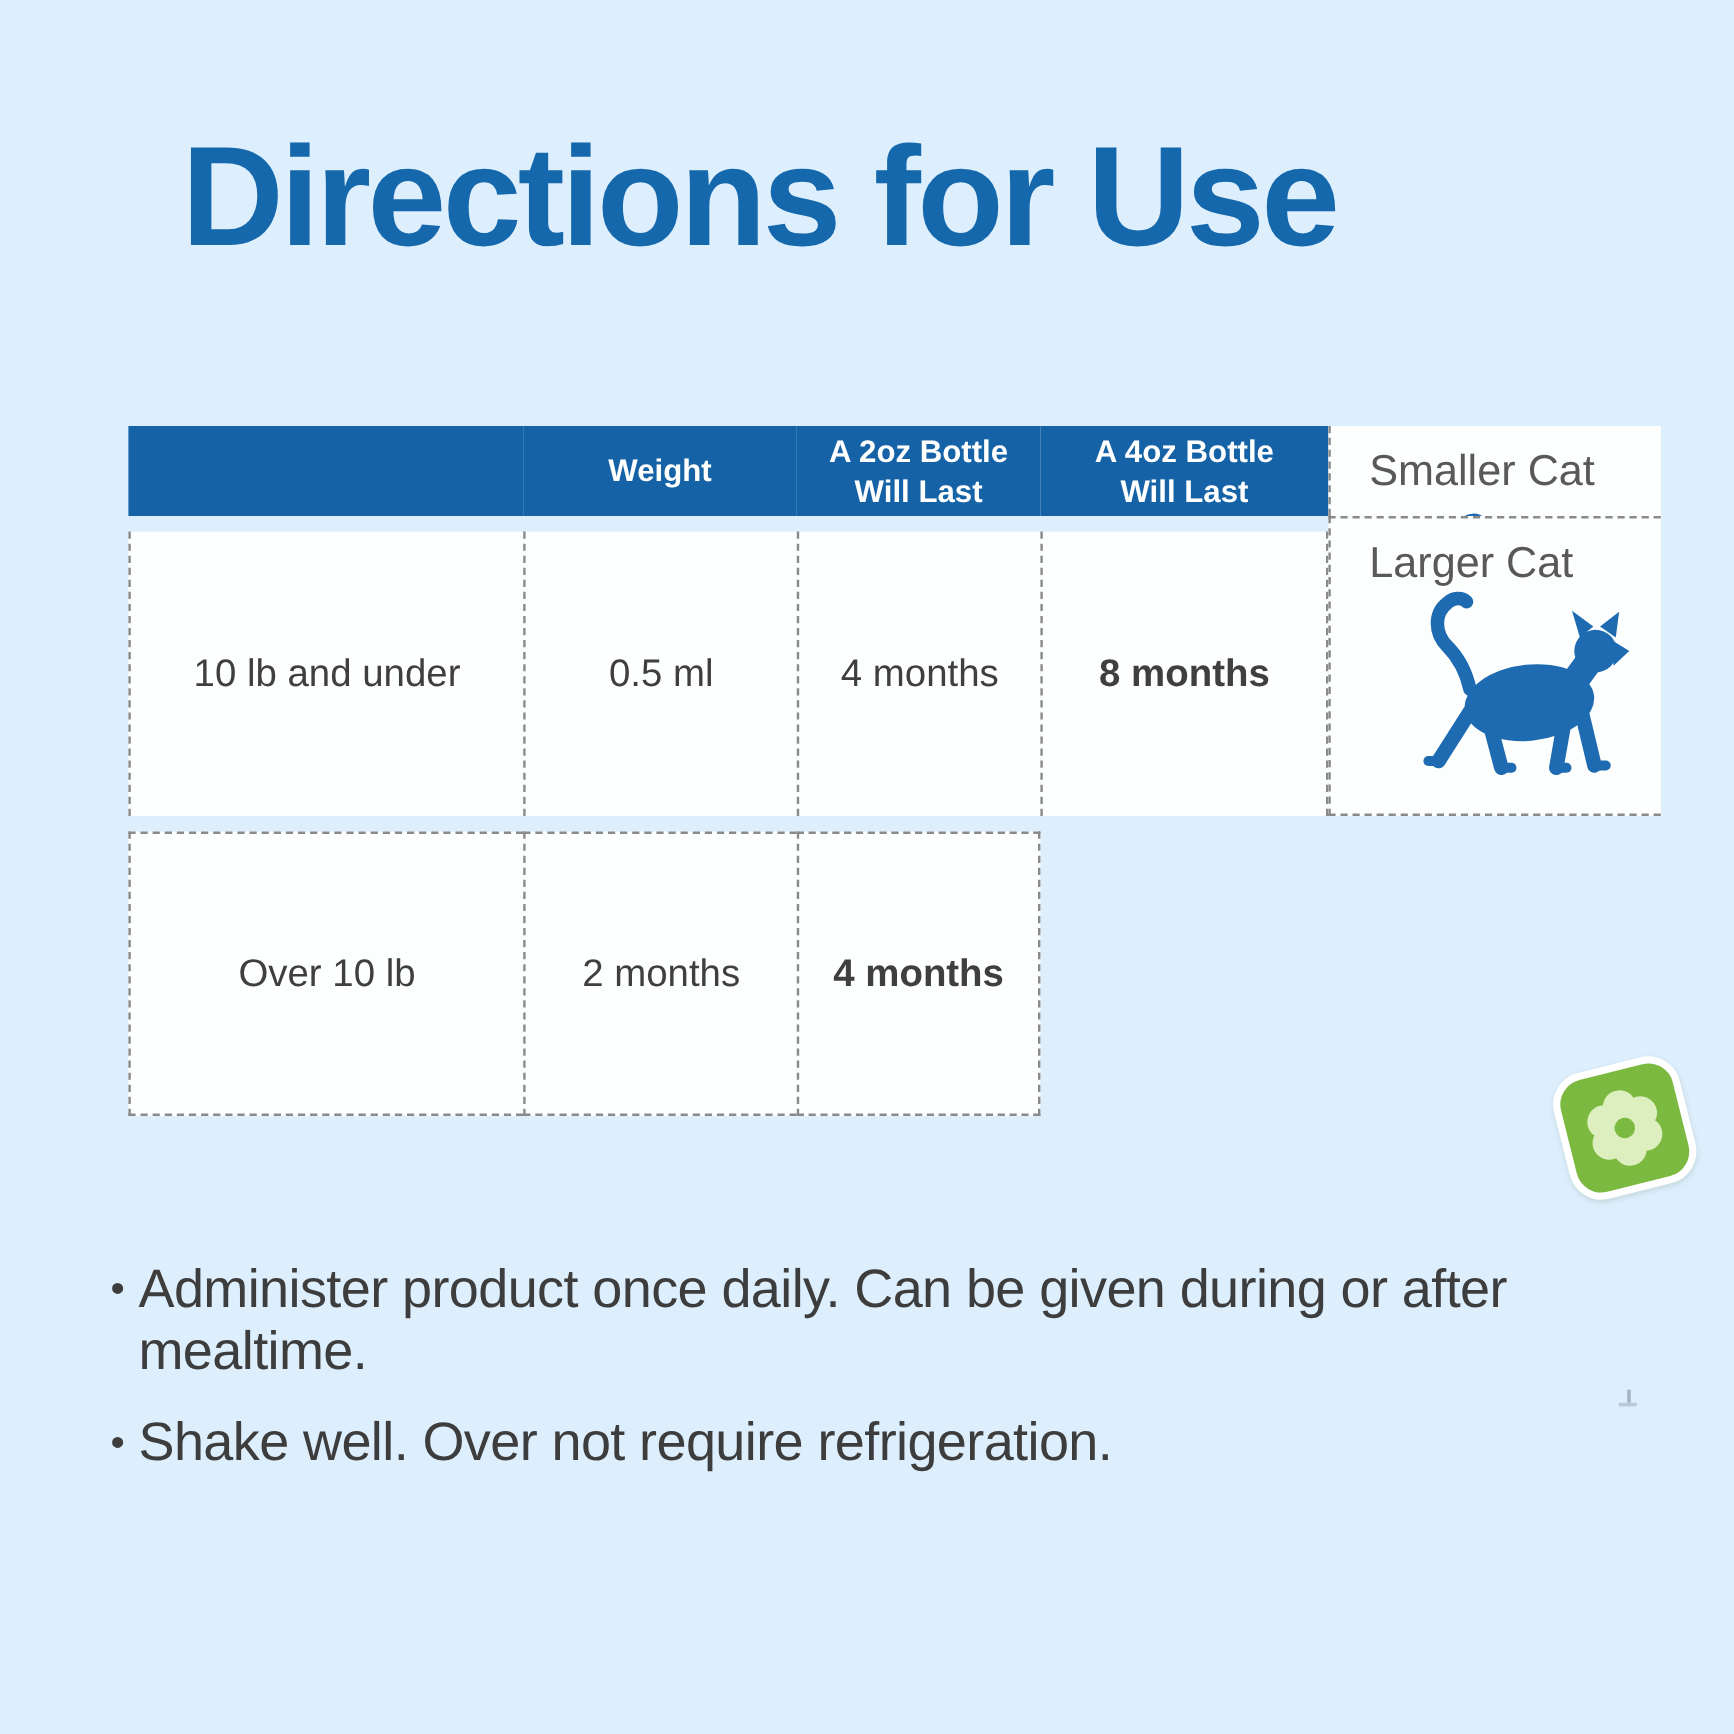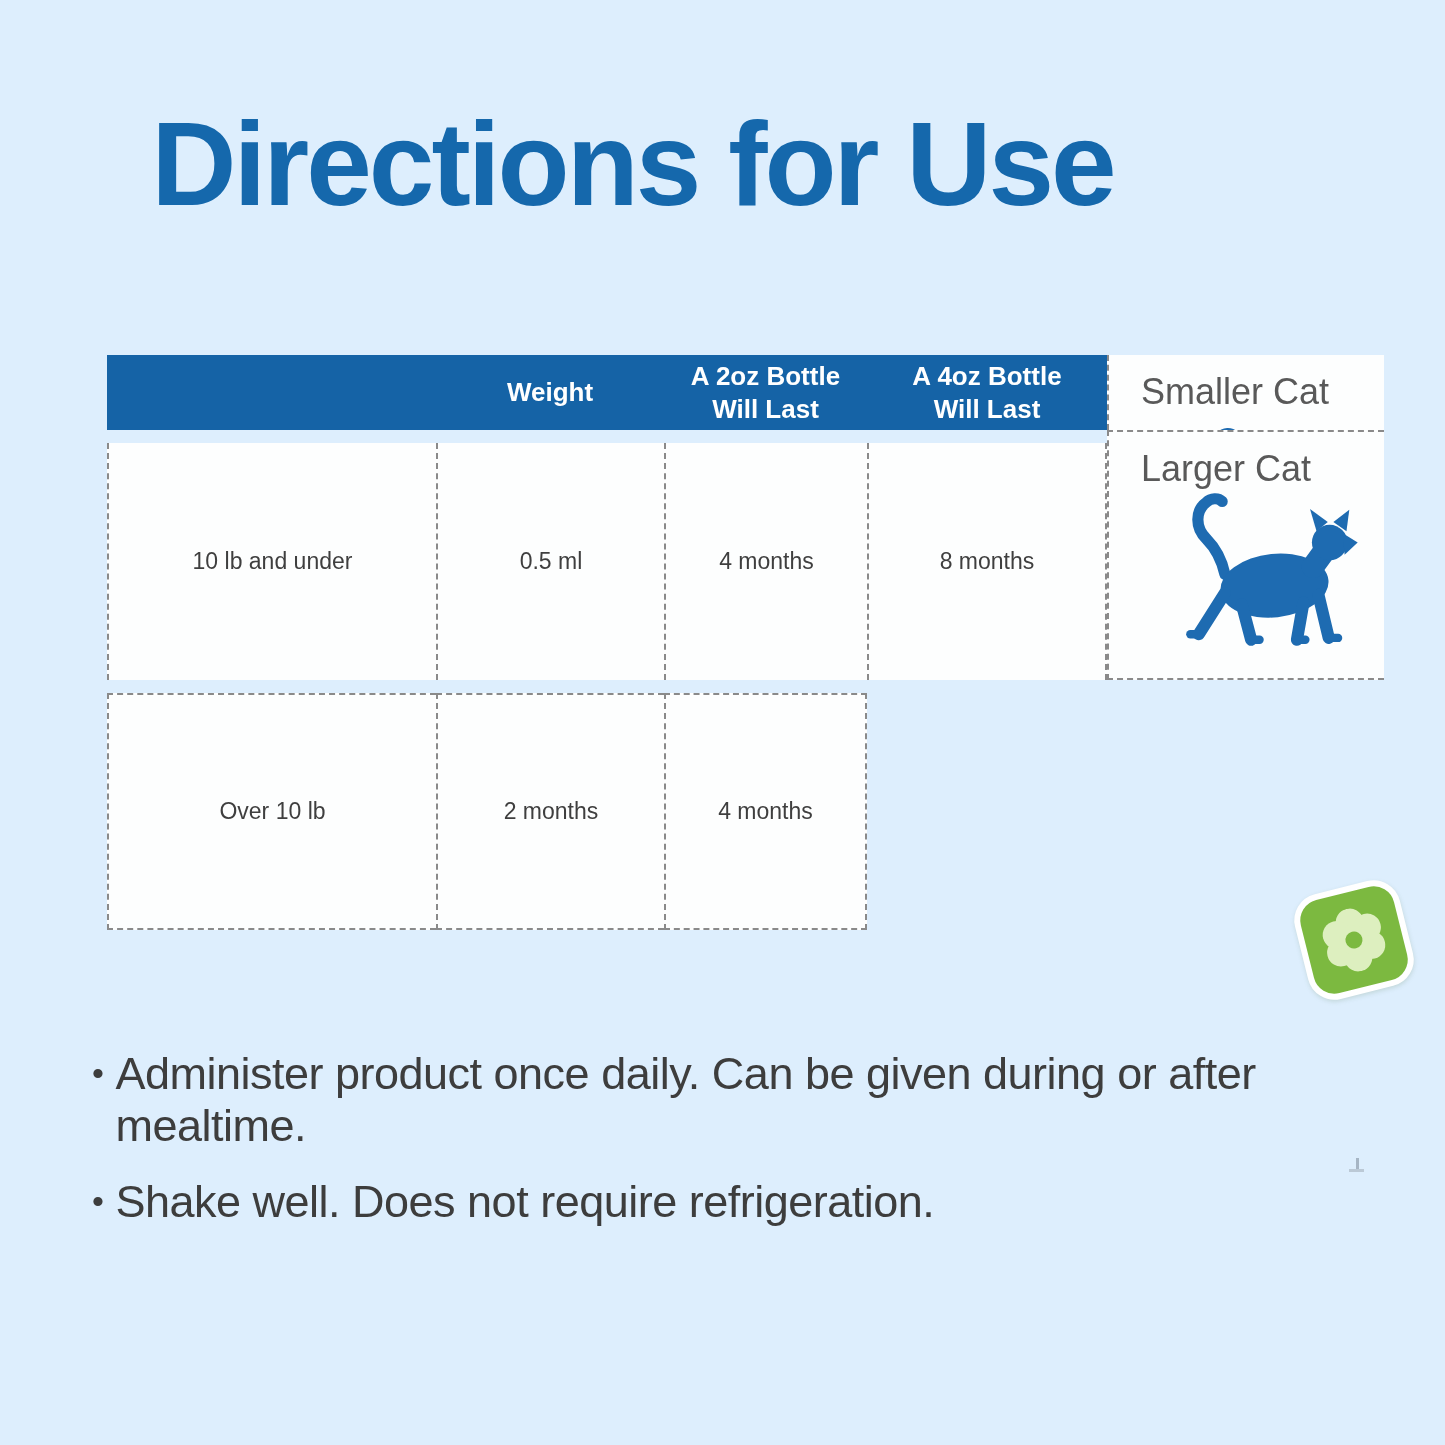--- a/index.html
+++ b/index.html
@@ -51,28 +51,28 @@
     align-items:center;
     justify-content:center;
     text-align:center;
     white-space:pre-line;
   }
   .bc{
     background:var(--cell-bg);
     border-left:2px dashed var(--border-gray);
     position:relative;
   }
-  .bc.last-col{border-right:2px dashed var(--border-gray);}
+  .bc.last-col{border-right:2px dashed var(--border-gray);font-weight:bold;}
   .bc.row2{border-top:2px dashed var(--border-gray);}
   .bc.bottom{border-bottom:2px dashed var(--border-gray);}
   .val{
     display:flex;
     align-items:center;
     justify-content:center;
-    font-size:23px;
+    font-size:32px;
     color:var(--cell-text);
     margin-top:13px;
   }
   .cat-label{
     position:absolute;
     top:16px; left:32px;
     font-size:36px;
     font-weight:300;
     color:var(--label-gray);
   }
@@ -203,20 +203,20 @@
   </svg>
 </div>
 
 <div class="notes">
   <div class="note">
     <span class="marker">•</span>
     <span>Administer product once daily. Can be given during or after mealtime.</span>
   </div>
   <div class="note">
     <span class="marker">•</span>
-    <span>Shake well. Does not require refrigeration.</span>
+    <span>Shake well. Over not require refrigeration.</span>
   </div>
 </div>
 
 <div class="stray">
   <div class="v"></div>
   <div class="h"></div>
 </div>
 
 </body></html>

